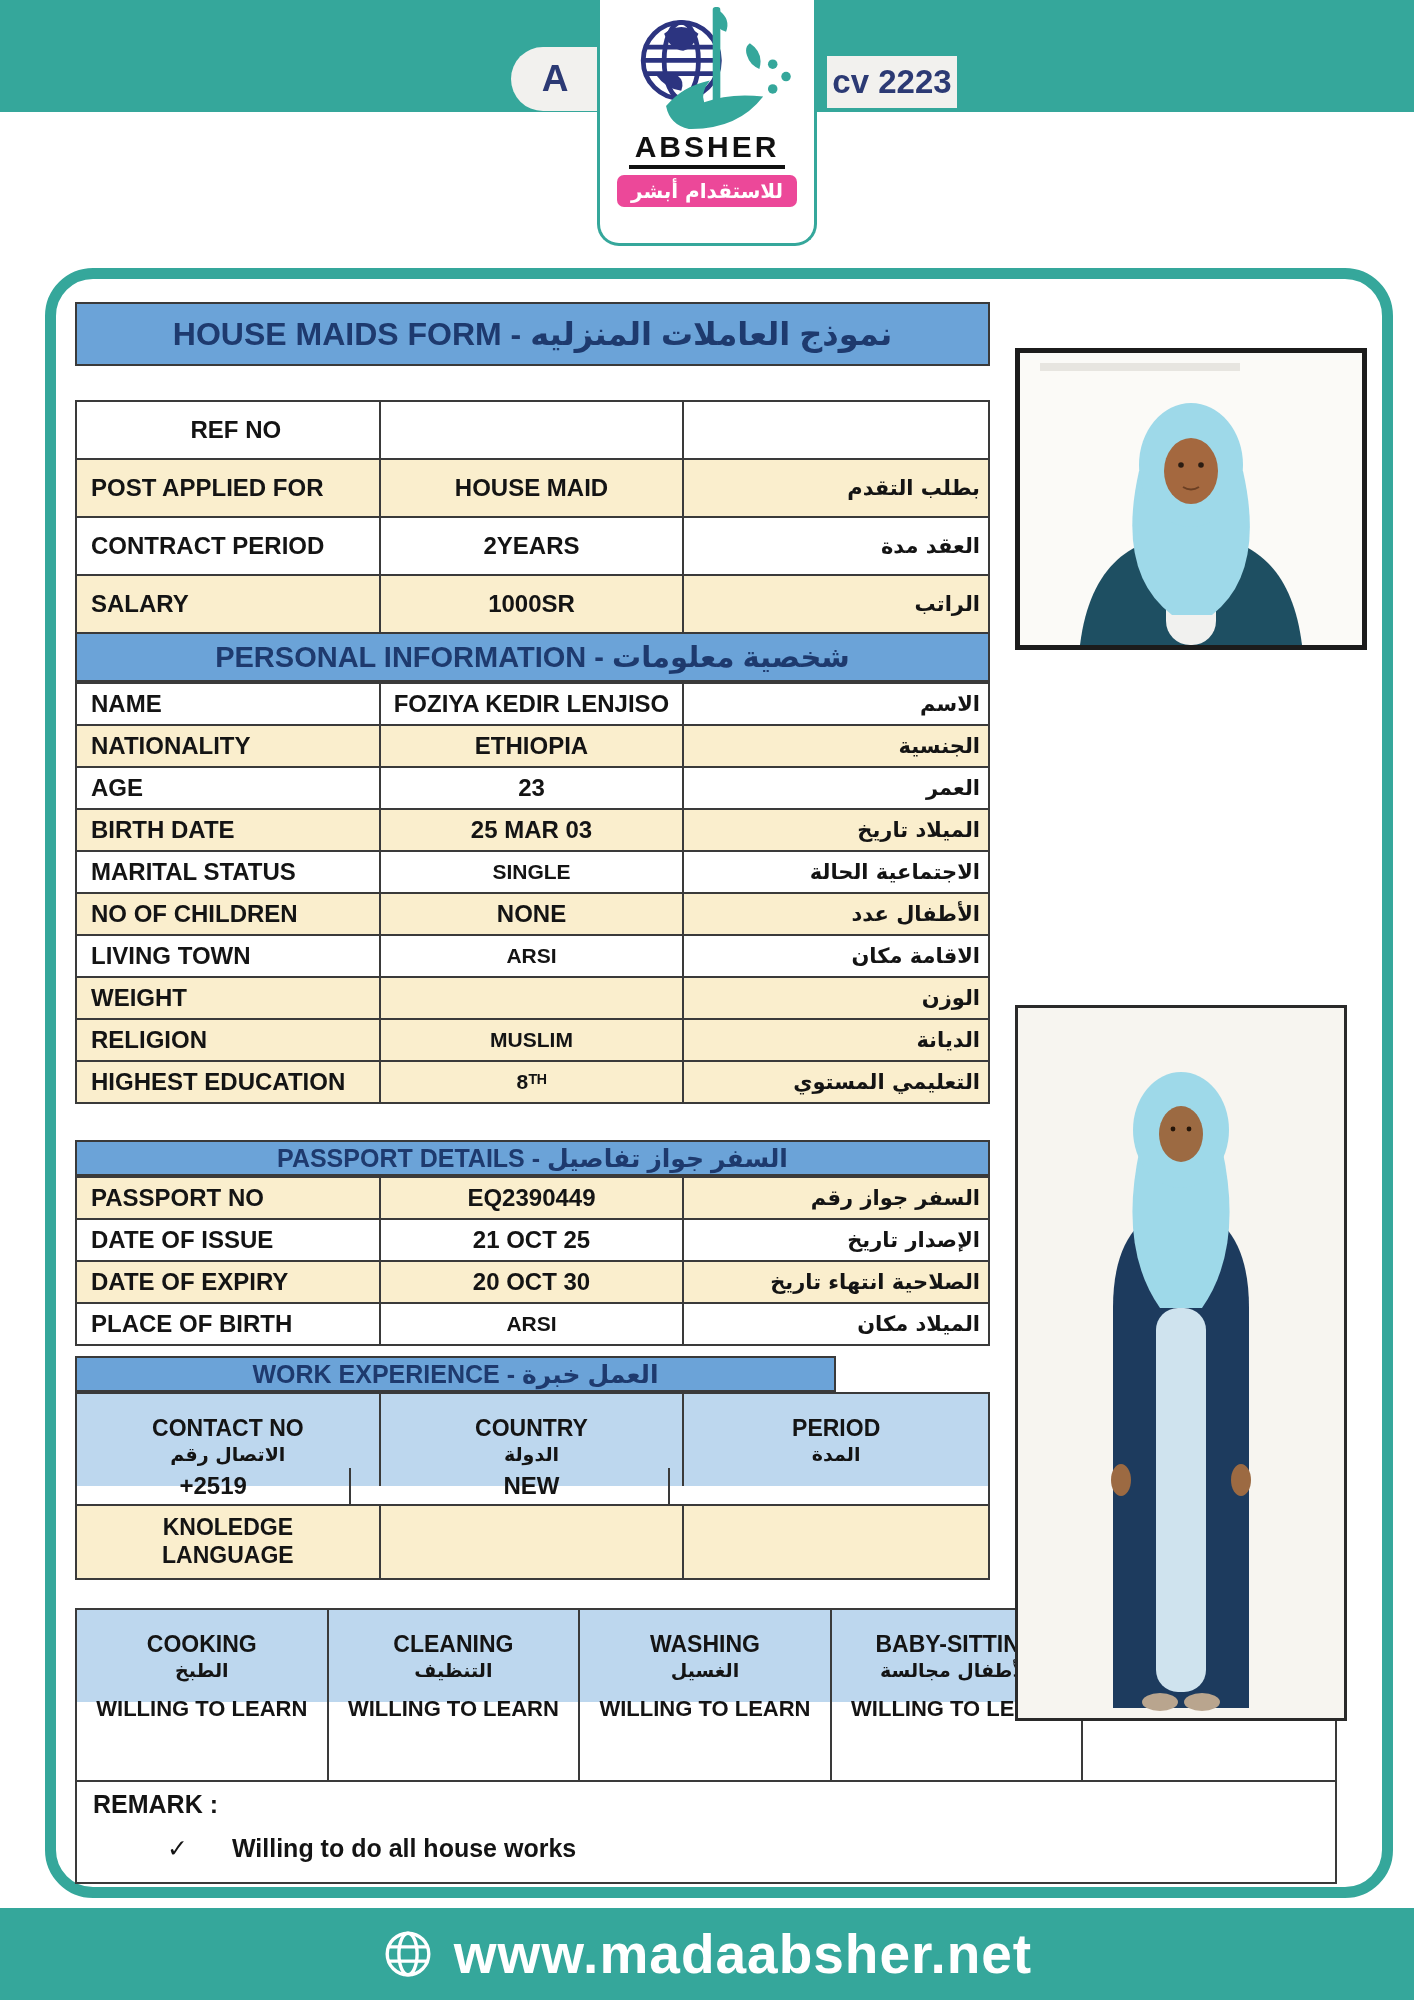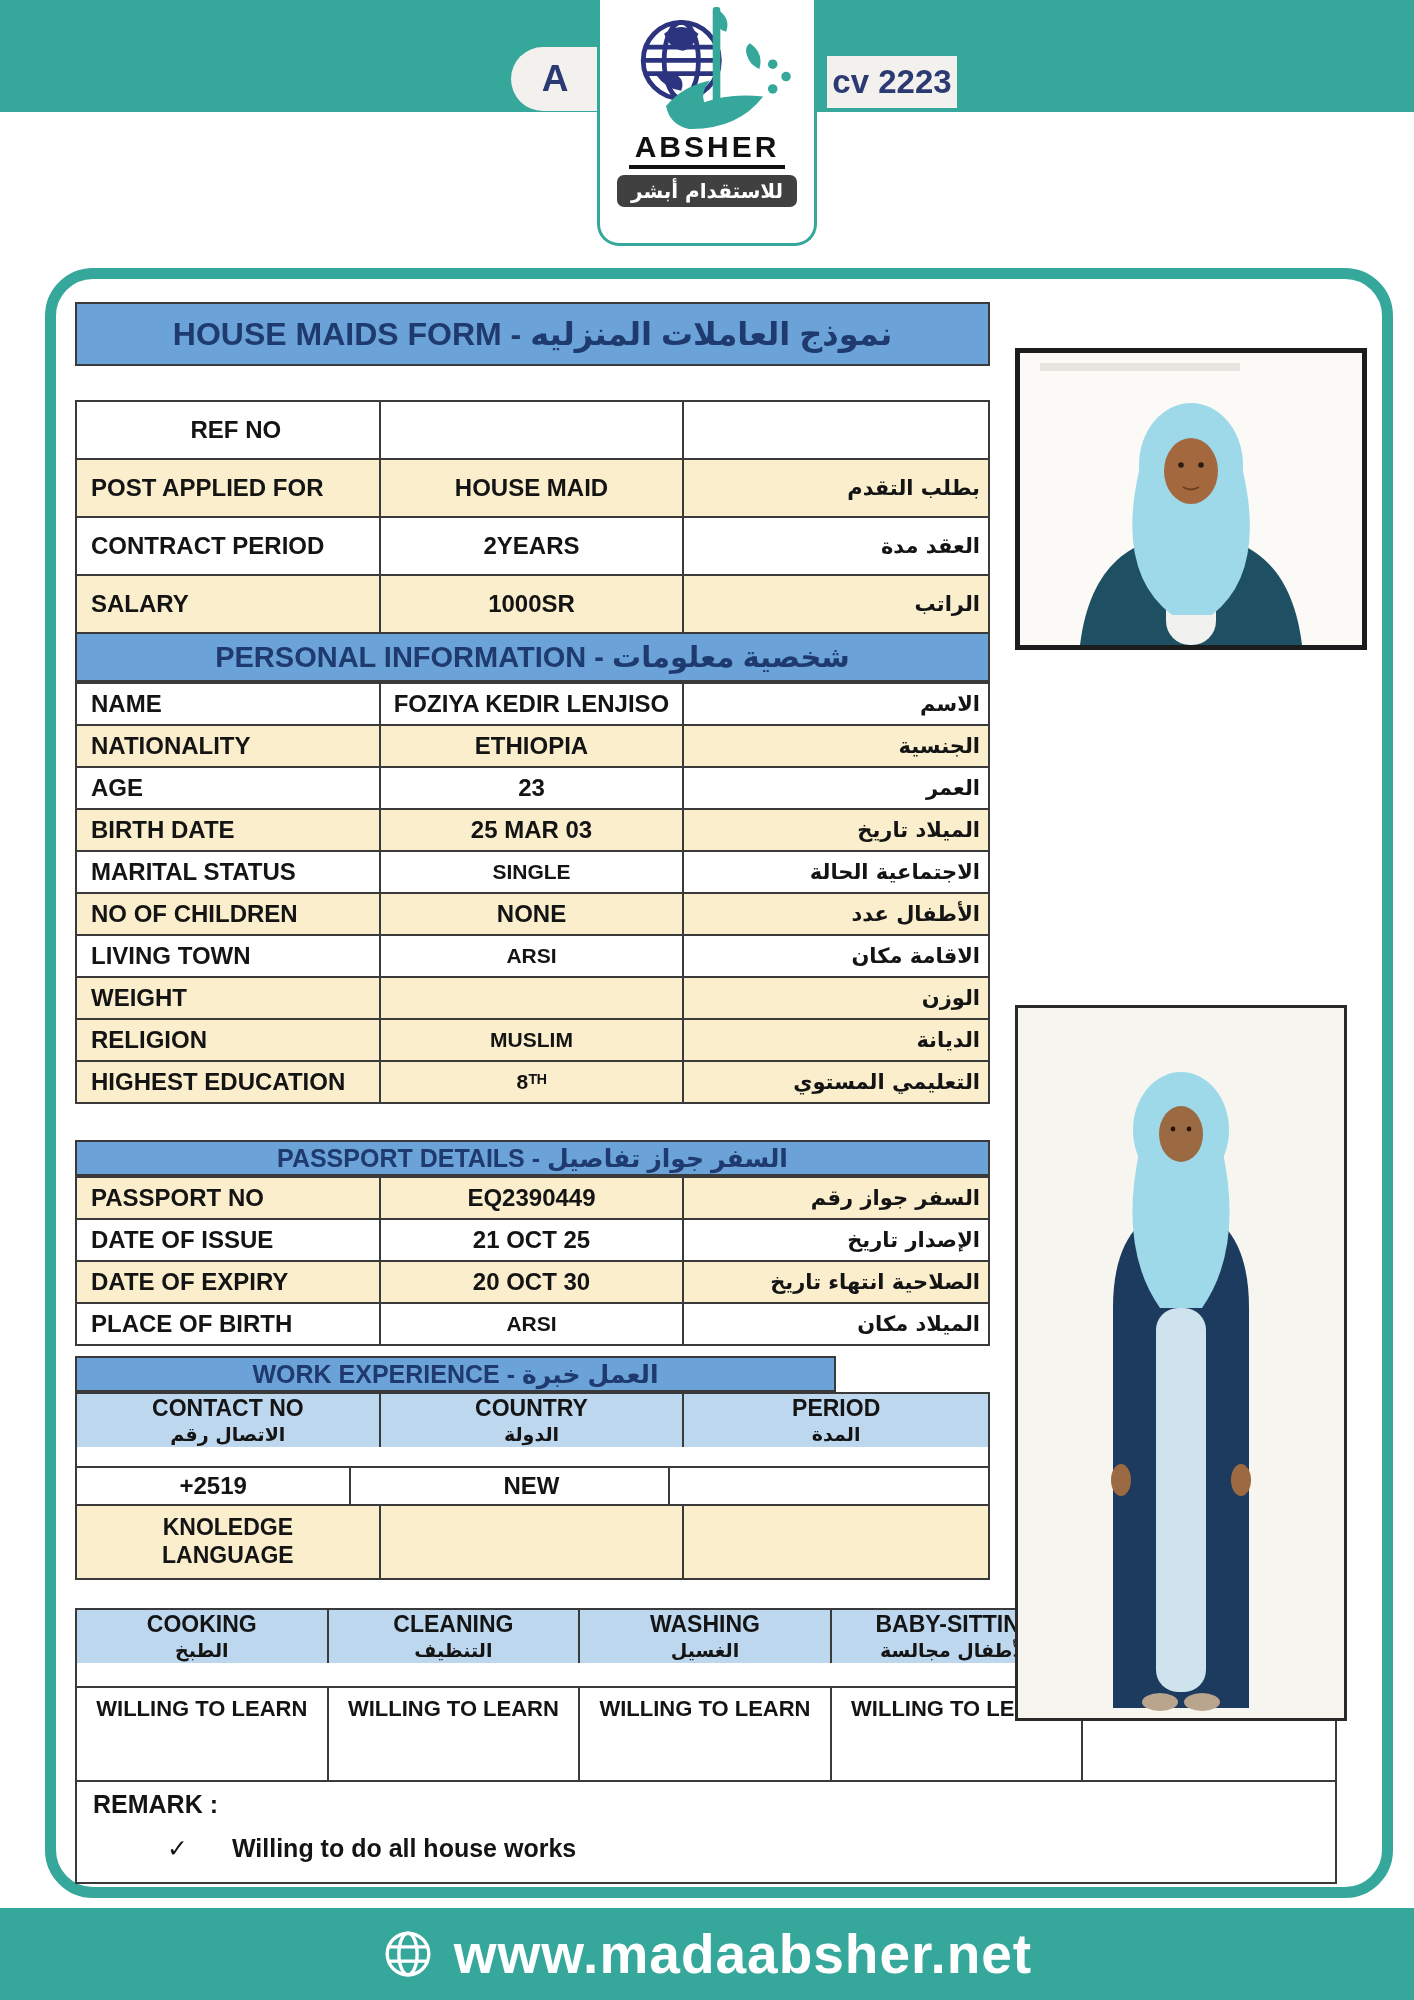--- a/index.html
+++ b/index.html
@@ -15,21 +15,21 @@
     font-weight:bold;font-size:37px;color:#2c3a74;}
   .cv-box{left:827px;top:56px;width:130px;height:52px;background:#f2f1ee;
     display:flex;align-items:center;justify-content:center;
     font-weight:bold;font-size:33px;color:#2c3a74;}
   .logo-box{left:597px;top:0;width:220px;height:246px;background:#ffffff;
     border:3px solid #35a79b;border-top:none;border-radius:0 0 22px 22px;box-sizing:border-box;
     display:flex;flex-direction:column;align-items:center;z-index:5;}
   .logo-art{margin-top:4px;width:200px;height:128px;}
   .logo-name{font-size:30px;letter-spacing:3px;color:#111;font-weight:600;
     border-bottom:4px solid #111;padding:0 6px 3px 6px;line-height:1;}
-  .logo-ar{margin-top:6px;background:#404040;color:#fff;font-weight:bold;font-size:20px;
+  .logo-ar{margin-top:6px;background:#ec4899;color:#fff;font-weight:bold;font-size:20px;
     padding:4px 14px;border-radius:7px;font-family:"DejaVu Sans",sans-serif;line-height:1.2;}
   
   .frame{left:45px;top:268px;width:1348px;height:1630px;border:11px solid #35a79b;
     border-radius:48px;box-sizing:border-box;background:transparent;}
   
   .title-bar{left:75px;top:302px;width:915px;height:64px;font-size:32px;}
   .band{background:#6ba3d8;border:2px solid #3a3a3a;box-sizing:border-box;
     display:flex;align-items:center;justify-content:center;font-weight:bold;color:#1e3a6e;}
   #band-personal{left:75px;top:632px;width:915px;height:50px;font-size:29px;}
   #band-passport{left:75px;top:1140px;width:915px;height:36px;font-size:25px;}
@@ -46,21 +46,21 @@
   .lab{padding-left:14px;font-weight:bold;font-size:24px;}
   .lab.ctr{padding-left:16px;justify-content:center;}
   .val{justify-content:center;font-weight:bold;font-size:24px;}
   .val.rg{font-weight:bold;font-size:21px;}
   .arb{justify-content:flex-end;padding-right:8px;font-size:21px;font-weight:bold;
     font-family:"DejaVu Sans",sans-serif;}
   .cream{background:#faeecd;}
   .bluelt{background:#bdd7ee;}
   
   #work-tbl{top:1392px;}
-  .colhead{height:53px;flex-direction:column;justify-content:center;line-height:1.25;text-align:center;}
+  .colhead{height:92px;flex-direction:column;justify-content:center;line-height:1.25;text-align:center;}
   .colhead .en{font-weight:bold;font-size:23px;}
   .colhead .arx{font-size:19px;font-weight:bold;font-family:"DejaVu Sans",sans-serif;}
   #work-tbl .rv{height:36px;gap:44px;}
   #work-tbl .rk{height:72px;}
   .kcell{justify-content:center;text-align:center;font-weight:bold;font-size:23px;
     white-space:pre-line;line-height:1.2;}
   
   #skills-tbl{left:75px;top:1608px;width:1262px;border:2px solid #3a3a3a;box-sizing:border-box;background:#fff;}
   #skills-tbl .r{grid-template-columns:repeat(5,1fr);}
   #skills-tbl .rh{height:76px;}

